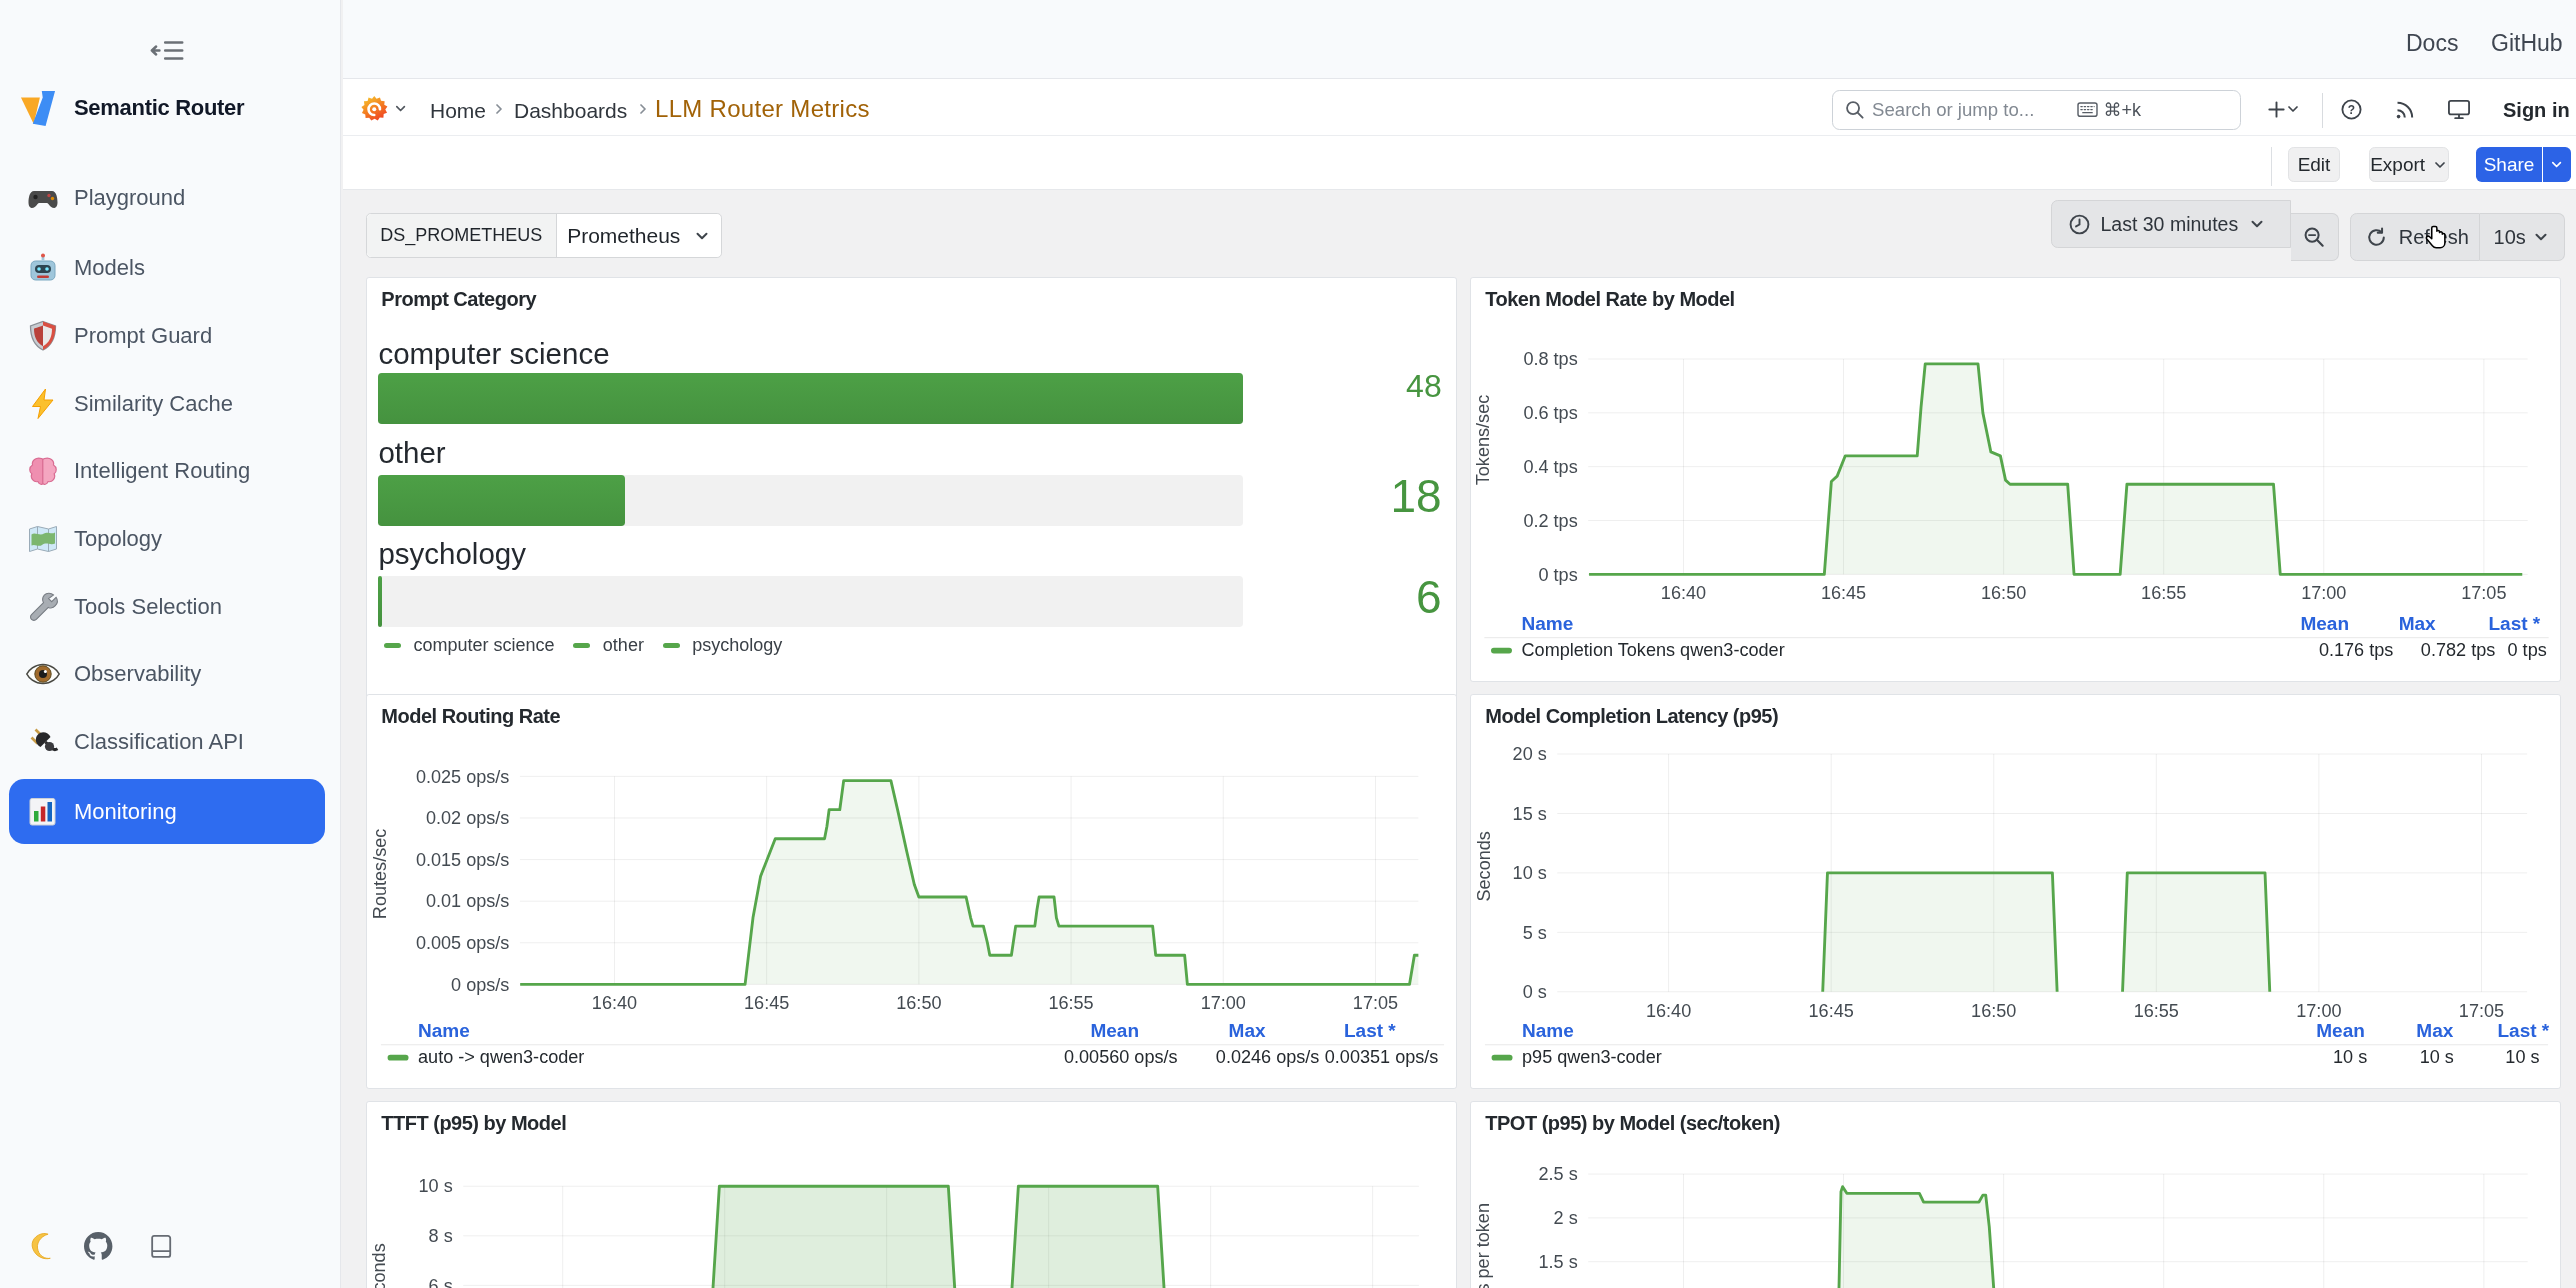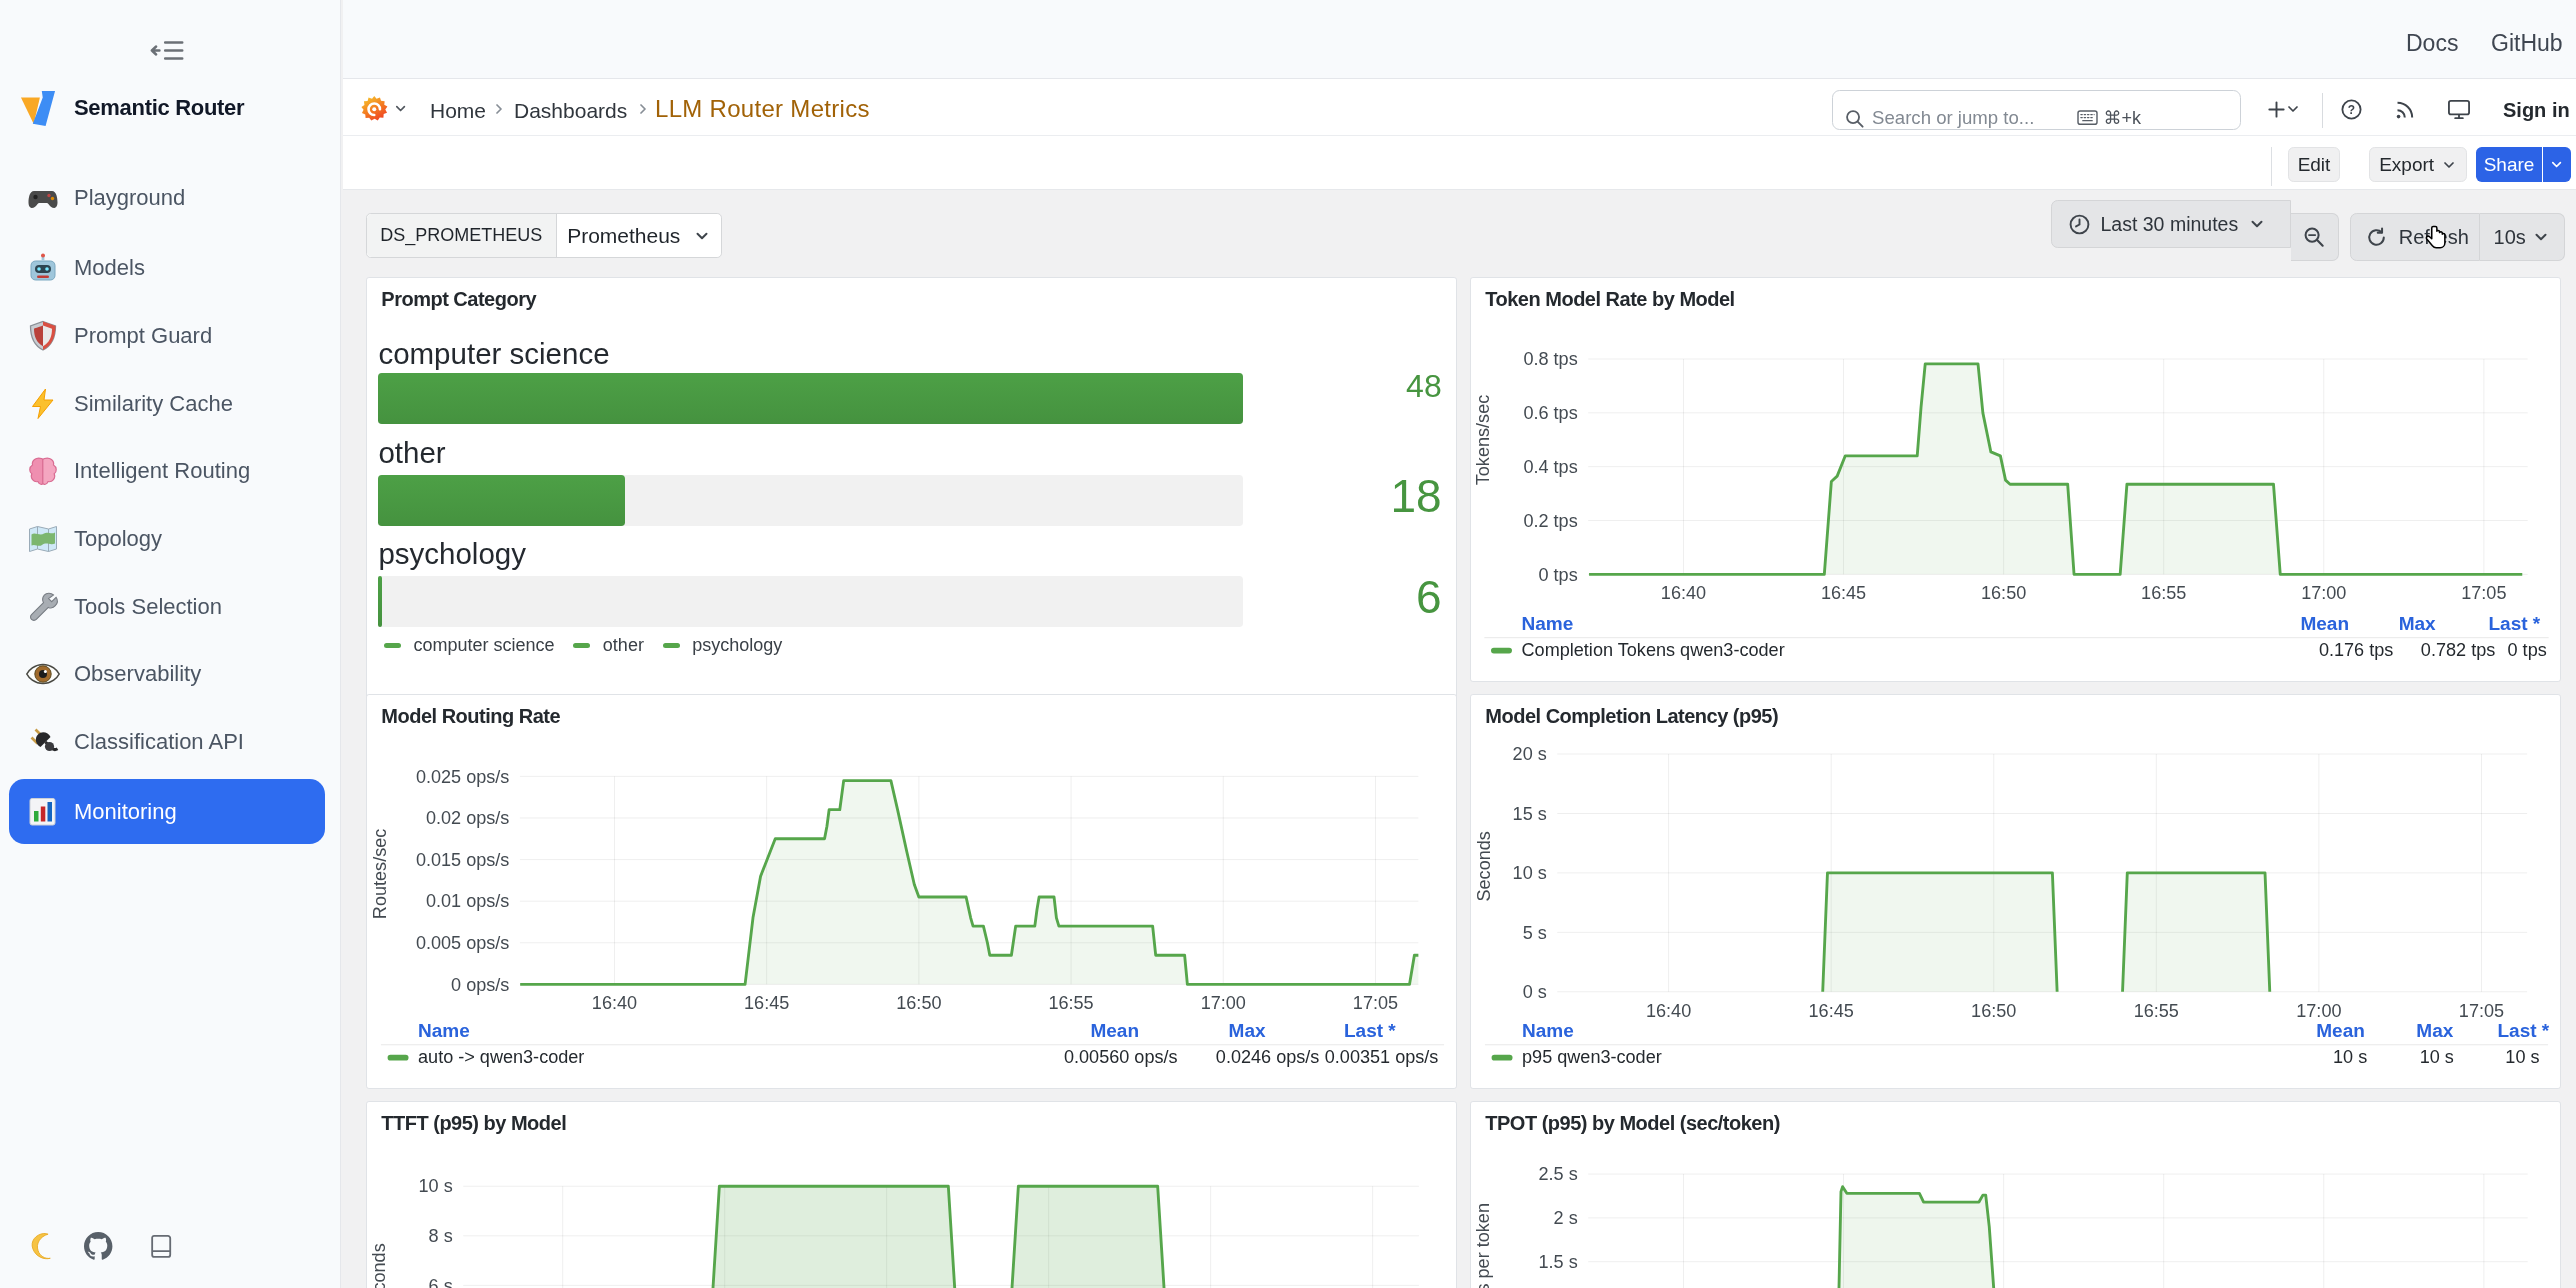--- a/index.html
+++ b/index.html
@@ -137,21 +137,21 @@
       </svg></div>
     <div class="crumb" style="left:87px">Home</div>
     <div class="abs" style="left:148px;top:22px"><svg width="19" height="19" viewBox="0 0 20 20" style="width:16px;height:16px">
         <path d="M5 7.5 L10 12.5 L15 7.5" fill="none" stroke="#878e96" stroke-width="2.2" stroke-linecap="round" stroke-linejoin="round" transform="rotate(-90 10 10)"></path>
       </svg></div>
     <div class="crumb" style="left:171px">Dashboards</div>
     <div class="abs" style="left:292px;top:22px"><svg width="19" height="19" viewBox="0 0 20 20" style="width:16px;height:16px">
         <path d="M5 7.5 L10 12.5 L15 7.5" fill="none" stroke="#878e96" stroke-width="2.2" stroke-linecap="round" stroke-linejoin="round" transform="rotate(-90 10 10)"></path>
       </svg></div>
     <div class="crumb" style="left:312px;top:16px;color:#a16207;font-weight:400;font-size:24px;letter-spacing:0.3px">LLM Router Metrics</div>
-    <div class="abs" style="left:1489px;top:10.5px;width:409px;height:40px;border:1.9px solid #cdd2d8;border-radius:7.6px;background:#fff;display:flex;align-items:flex-end">
+    <div class="abs" style="left:1489px;top:10.5px;width:409px;height:40px;border:1.9px solid #cdd2d8;border-radius:7.6px;background:#fff;display:flex;align-items:center">
       <div style="margin-left:10.5px;display:flex">
         <svg width="21" height="21" viewBox="0 0 22 22" style="">
           <circle cx="9.5" cy="9.5" r="6.3" fill="none" stroke="#585e66" stroke-width="1.9"></circle>
           <path d="M14.3 14.3 L19.5 19.5" stroke="#585e66" stroke-width="2" stroke-linecap="round"></path>
         </svg>
       </div>
       <div style="margin-left:7.6px;font-size:18.6px;color:#828992">Search or jump to...</div>
       <div style="margin-left:auto;margin-right:99px;display:flex;align-items:center;gap:5.7px">
         <svg width="21" height="15.2" viewBox="0 0 22 16" style="">
           <rect x="1" y="1" width="20" height="14" rx="2.2" fill="none" stroke="#585e66" stroke-width="1.5"></rect>
@@ -179,21 +179,21 @@
     <div class="abs" style="left:2104px;top:19px"><svg width="24" height="23" viewBox="0 0 25 24" style="">
         <rect x="2" y="3" width="21" height="14" rx="2" fill="none" stroke="#3e444b" stroke-width="1.9"></rect>
         <path d="M8.5 21 L16.5 21" stroke="#3e444b" stroke-width="1.9" stroke-linecap="round"></path>
         <path d="M12.5 17 L12.5 21" stroke="#3e444b" stroke-width="1.9"></path>
       </svg></div>
     <div class="abs" style="left:2160px;top:20px;font-size:20px;font-weight:700;color:#24292e">Sign in</div>
   </div>
 <div id="gtool">
     <div class="abs" style="left:1928px;top:10.5px;width:1px;height:39px;background:#dcdfe3"></div>
     <div class="btn" style="left:1945px;top:11.4px;width:52px;height:35px;background:#f0f0f1;border:1px solid #e2e3e5">Edit</div>
-    <div class="btn" style="left:2026px;top:11.4px;width:98px;height:35px;background:#f0f0f1;border:1px solid #e2e3e5;gap:6.7px">Export <svg width="19" height="19" viewBox="0 0 20 20" style="width:16px;height:16px">
+    <div class="btn" style="left:2026px;top:11.4px;width:80px;height:35px;background:#f0f0f1;border:1px solid #e2e3e5;gap:6.7px">Export <svg width="19" height="19" viewBox="0 0 20 20" style="width:16px;height:16px">
         <path d="M5 7.5 L10 12.5 L15 7.5" fill="none" stroke="#3e444b" stroke-width="2.2" stroke-linecap="round" stroke-linejoin="round" transform="rotate(0 10 10)"></path>
       </svg></div>
     <div class="btn" style="left:2133px;top:11.4px;width:66px;height:35px;background:#2c63e6;border-radius:5.7px 0 0 5.7px;color:#fff">Share</div>
     <div class="btn" style="left:2200px;top:11.4px;width:28px;height:35px;background:#2c63e6;border-radius:0 5.7px 5.7px 0">
       <svg width="19" height="19" viewBox="0 0 20 20" style="width:15.2px;height:15.2px">
         <path d="M5 7.5 L10 12.5 L15 7.5" fill="none" stroke="#fff" stroke-width="2.2" stroke-linecap="round" stroke-linejoin="round" transform="rotate(0 10 10)"></path>
       </svg>
     </div>
   </div>
 <div class="abs" style="left:366px;top:213px;height:45px;display:flex;border:1px solid #d5d7d9;border-radius:4.8px;background:#fff">

